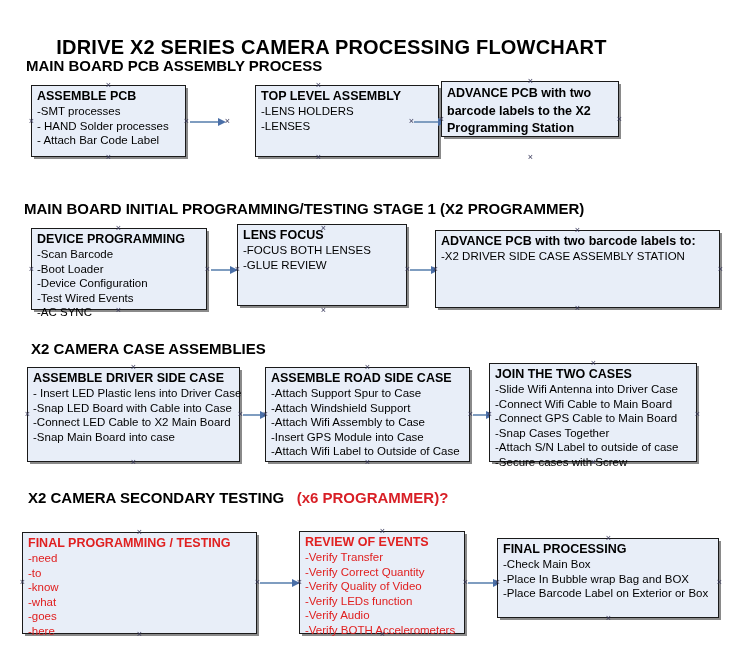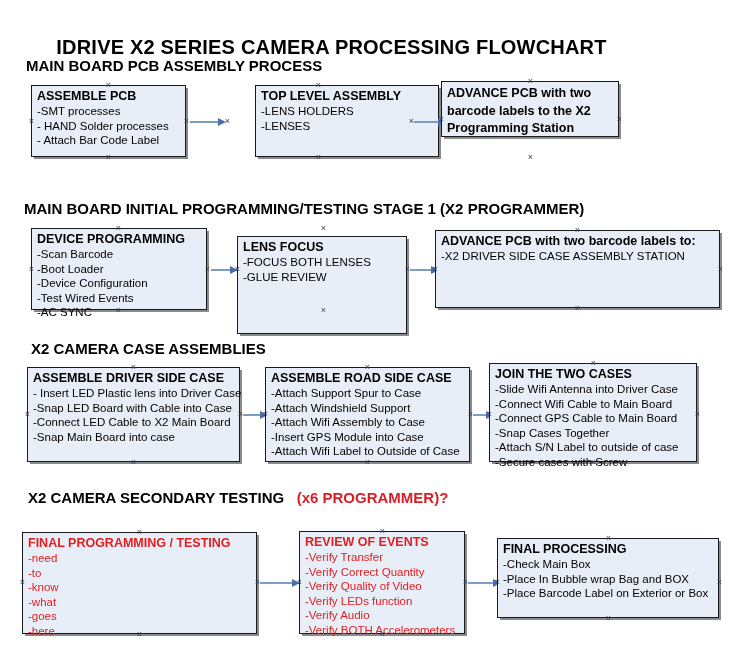--- a/index.html
+++ b/index.html
@@ -186,21 +186,21 @@
   </div>
   <div class="handle" style="left:115px; top:225px;"></div>
   <div class="handle" style="left:115px; top:307px;"></div>
   <div class="handle" style="left:28px;  top:266px;"></div>
   <div class="handle" style="left:204px; top:266px;"></div>
 
   <div class="conn" style="left:211px; top:269px; width:20px;">
     <span class="head"></span>
   </div>
 
-  <div class="node pad-a" style="left:237px; top:236px; width:170px; height:98px;">
+  <div class="node pad-a" style="left:237px; top:224px; width:170px; height:82px;">
     <div class="title">LENS FOCUS</div>
     <div class="lines">
       <div>-FOCUS BOTH LENSES</div>
       <div>-GLUE REVIEW</div>
     </div>
   </div>
   <div class="handle" style="left:320px; top:225px;"></div>
   <div class="handle" style="left:320px; top:307px;"></div>
   <div class="handle" style="left:234px; top:266px;"></div>
   <div class="handle" style="left:404px; top:266px;"></div>

